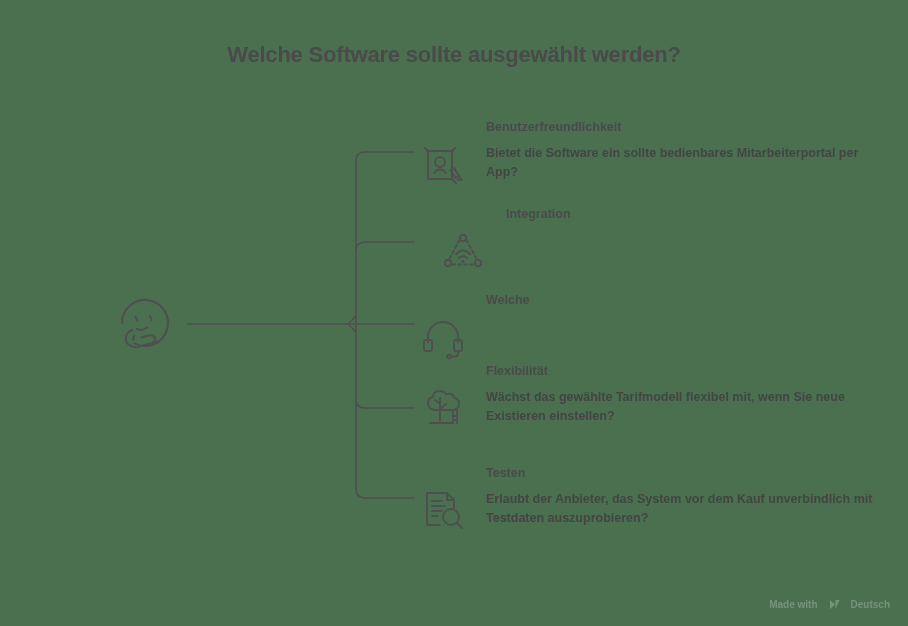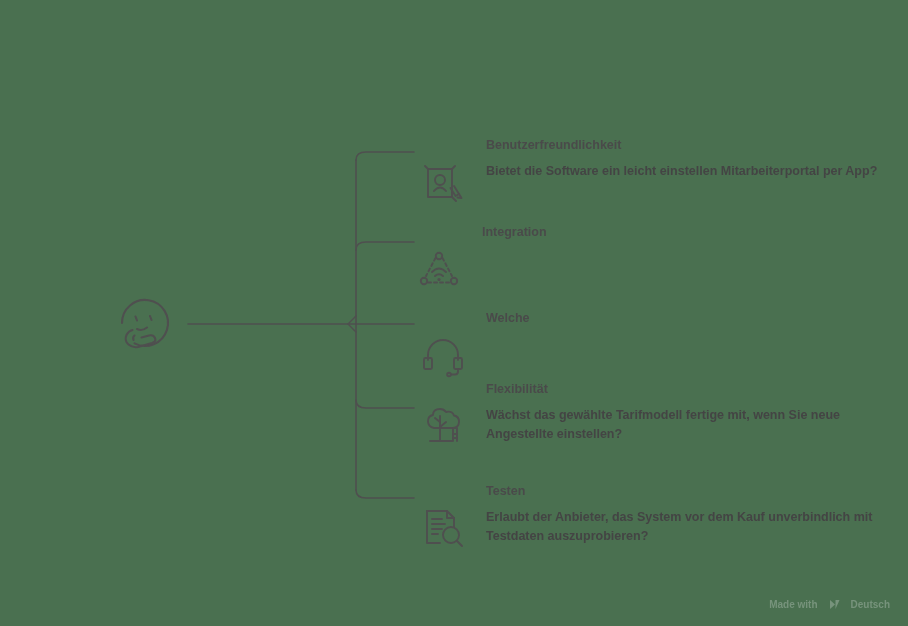--- a/index.html
+++ b/index.html
@@ -49,21 +49,20 @@
     top: 290px;
     width: 70px;
     height: 70px;
   }
 
   
   .branch {
     position: absolute;
     display: flex;
     align-items: flex-start;
-    margin-top: 18px;
   }
   .branch-icon {
     width: 46px;
     height: 46px;
     flex: 0 0 46px;
   }
   .branch-text {
     margin-left: 20px;
     width: 392px;
   }
@@ -75,21 +74,21 @@
     margin-bottom: 9px;
   }
   .branch-body {
     color: #444444;
     font-size: 12.5px;
     font-weight: bold;
     line-height: 1.55;
   }
 
   .b1 { left: 420px; top: 120px; }
-  .b2 { left: 416px; top: 207px; }
+  .b2 { left: 440px; top: 207px; }
   .b3 { left: 420px; top: 293px; }
   .b4 { left: 420px; top: 364px; }
   .b5 { left: 420px; top: 466px; justify-content: flex-end; }
 
   .b1 .branch-icon { margin-top: 22px; }
   .b2 .branch-icon { margin-top: 22px; }
   .b3 .branch-icon { margin-top: 22px; }
   .b4 .branch-icon { margin-top: 20px; }
   .b5 .branch-icon { margin-top: 20px; }
 
@@ -109,20 +108,21 @@
   .watermark .mark {
     display: inline-flex;
     align-items: center;
   }
 </style>
 </head>
 <body>
 
 <div class="canvas">
 
+  <div class="title">Welche Software sollte ausgewählt werden?</div>
 
   <svg class="tree-lines" viewBox="0 0 908 626" xmlns="http://www.w3.org/2000/svg">
     <g fill="none" stroke="#4f4f4f" stroke-width="1.6" stroke-linecap="round">
 
       <path d="M188 324 H 356"></path>
 
       <path d="M356 316 L 348 324 L 356 332" stroke-width="1.4"></path>
 
       <path d="M356 160 V 490"></path>
 
@@ -155,21 +155,21 @@
         <path d="M8 9 h24 v28 h-24 z"></path>
         <path d="M8 9 l-3 -3 M32 9 l3 -3 M32 37 l4 4"></path>
         <path d="M14 31 q6 -7 12 0"></path>
         <circle cx="20" cy="20" r="5"></circle>
         <path d="M34 26 l5 8 l-3.5 2 l-5 -8"></path>
         <path d="M39 34 l2.5 4 l-4 -0.5"></path>
       </g>
     </svg>
     <div class="branch-text">
       <div class="branch-heading">Benutzerfreundlichkeit</div>
-      <div class="branch-body">Bietet die Software ein leicht einstellen Mitarbeiterportal per App?</div>
+      <div class="branch-body">Bietet die Software ein sollte bedienbares Mitarbeiterportal per App?</div>
     </div>
   </div>
 
   <div class="branch b2">
     <svg class="branch-icon" viewBox="0 0 46 46" xmlns="http://www.w3.org/2000/svg">
       <g fill="none" stroke="#4f4f4f" stroke-width="1.9" stroke-linecap="round" stroke-linejoin="round">
         <circle cx="23" cy="9" r="3.2"></circle>
         <circle cx="8" cy="34" r="3.2"></circle>
         <circle cx="38" cy="34" r="3.2"></circle>
         <path d="M19.5 11 L 10 29" stroke-dasharray="3 3"></path>
@@ -206,21 +206,21 @@
         <path d="M14 26 q-6 -1 -6 -7 q0 -5 5 -6 q0 -6 7 -6 q4 0 6 3 q6 -1.5 8 3.5 q5 1 5 6 q0 6 -6 6.5 z"></path>
         <path d="M20 14 v24"></path>
         <path d="M20 20 l-5 -4 M20 25 l6 -5"></path>
         <path d="M10 39 h22"></path>
         <path d="M33 39 V 26 h4 v13" stroke-dasharray="0"></path>
         <path d="M33 32 h4 M33 36 h4"></path>
       </g>
     </svg>
     <div class="branch-text">
       <div class="branch-heading">Flexibilität</div>
-      <div class="branch-body">Wächst das gewählte Tarifmodell fertige mit, wenn Sie neue Angestellte einstellen?</div>
+      <div class="branch-body">Wächst das gewählte Tarifmodell flexibel mit, wenn Sie neue Existieren einstellen?</div>
     </div>
   </div>
 
   <div class="branch b5">
     <svg class="branch-icon" viewBox="0 0 46 46" xmlns="http://www.w3.org/2000/svg">
       <g fill="none" stroke="#4f4f4f" stroke-width="1.9" stroke-linecap="round" stroke-linejoin="round">
         <path d="M7 7 h20 l7 7 v9"></path>
         <path d="M7 7 v32 h13"></path>
         <path d="M27 7 v7 h7"></path>
         <path d="M12 15 h10 M12 20 h13 M12 25 h10 M12 30 h6"></path>

